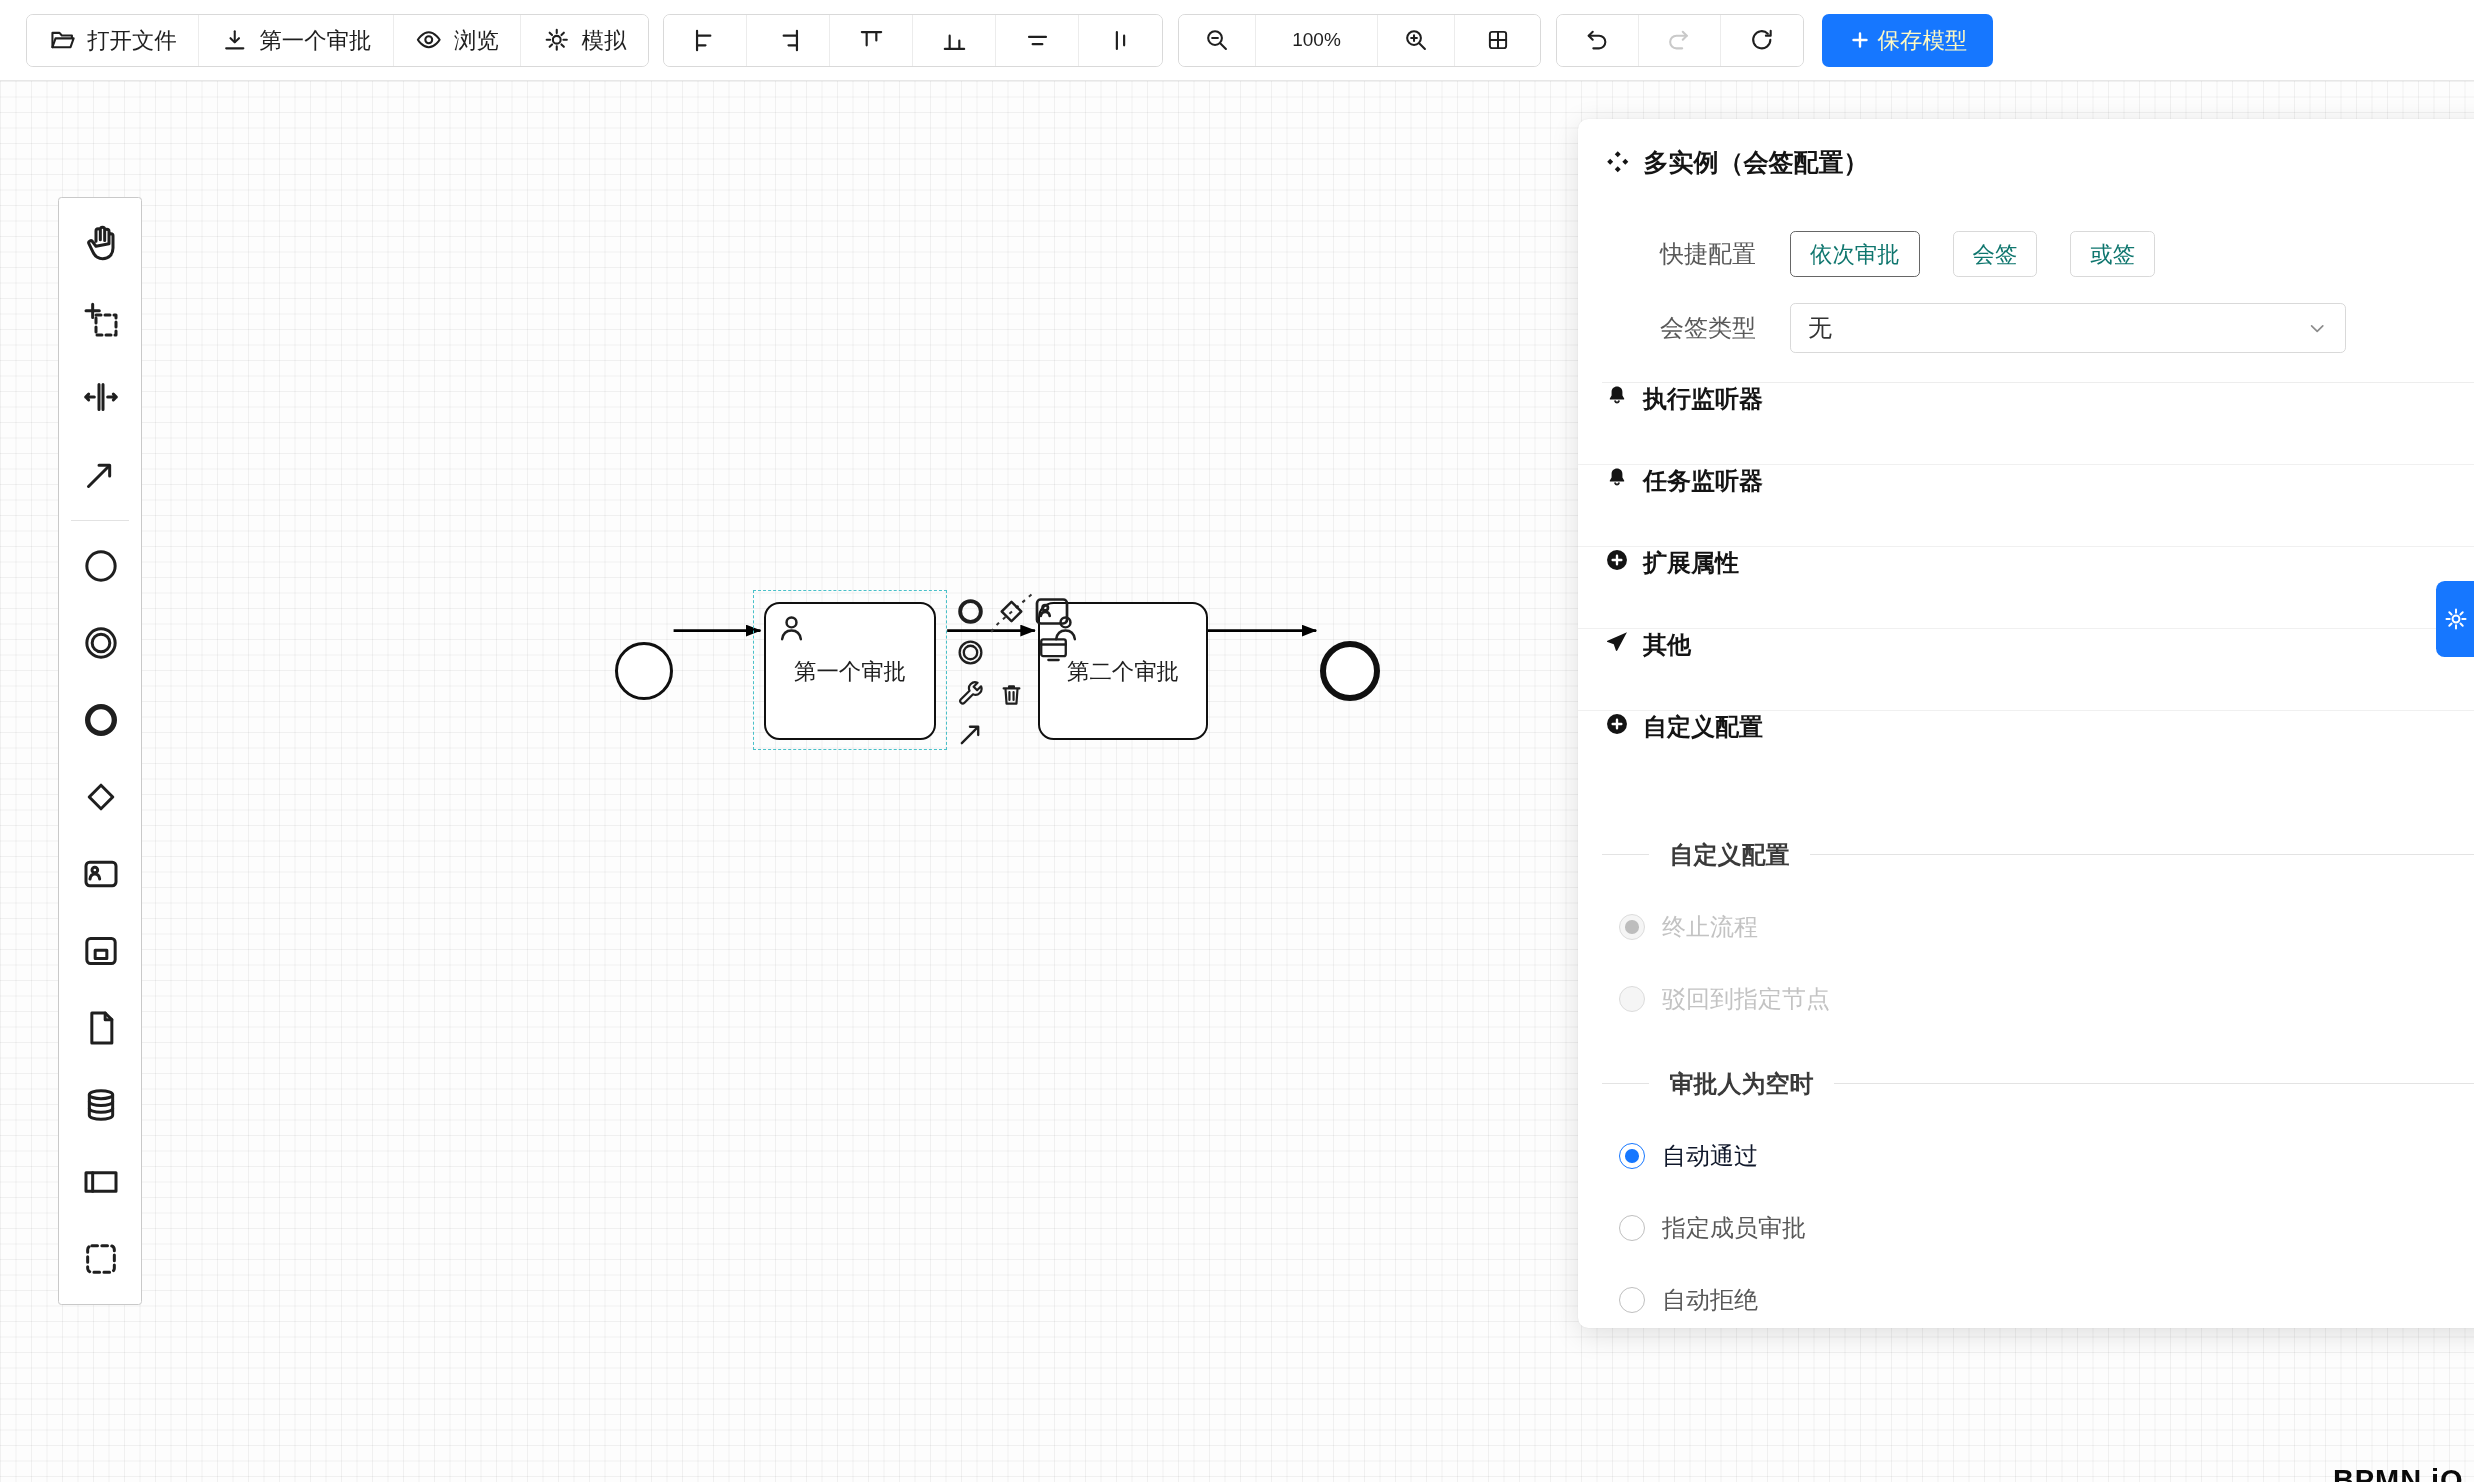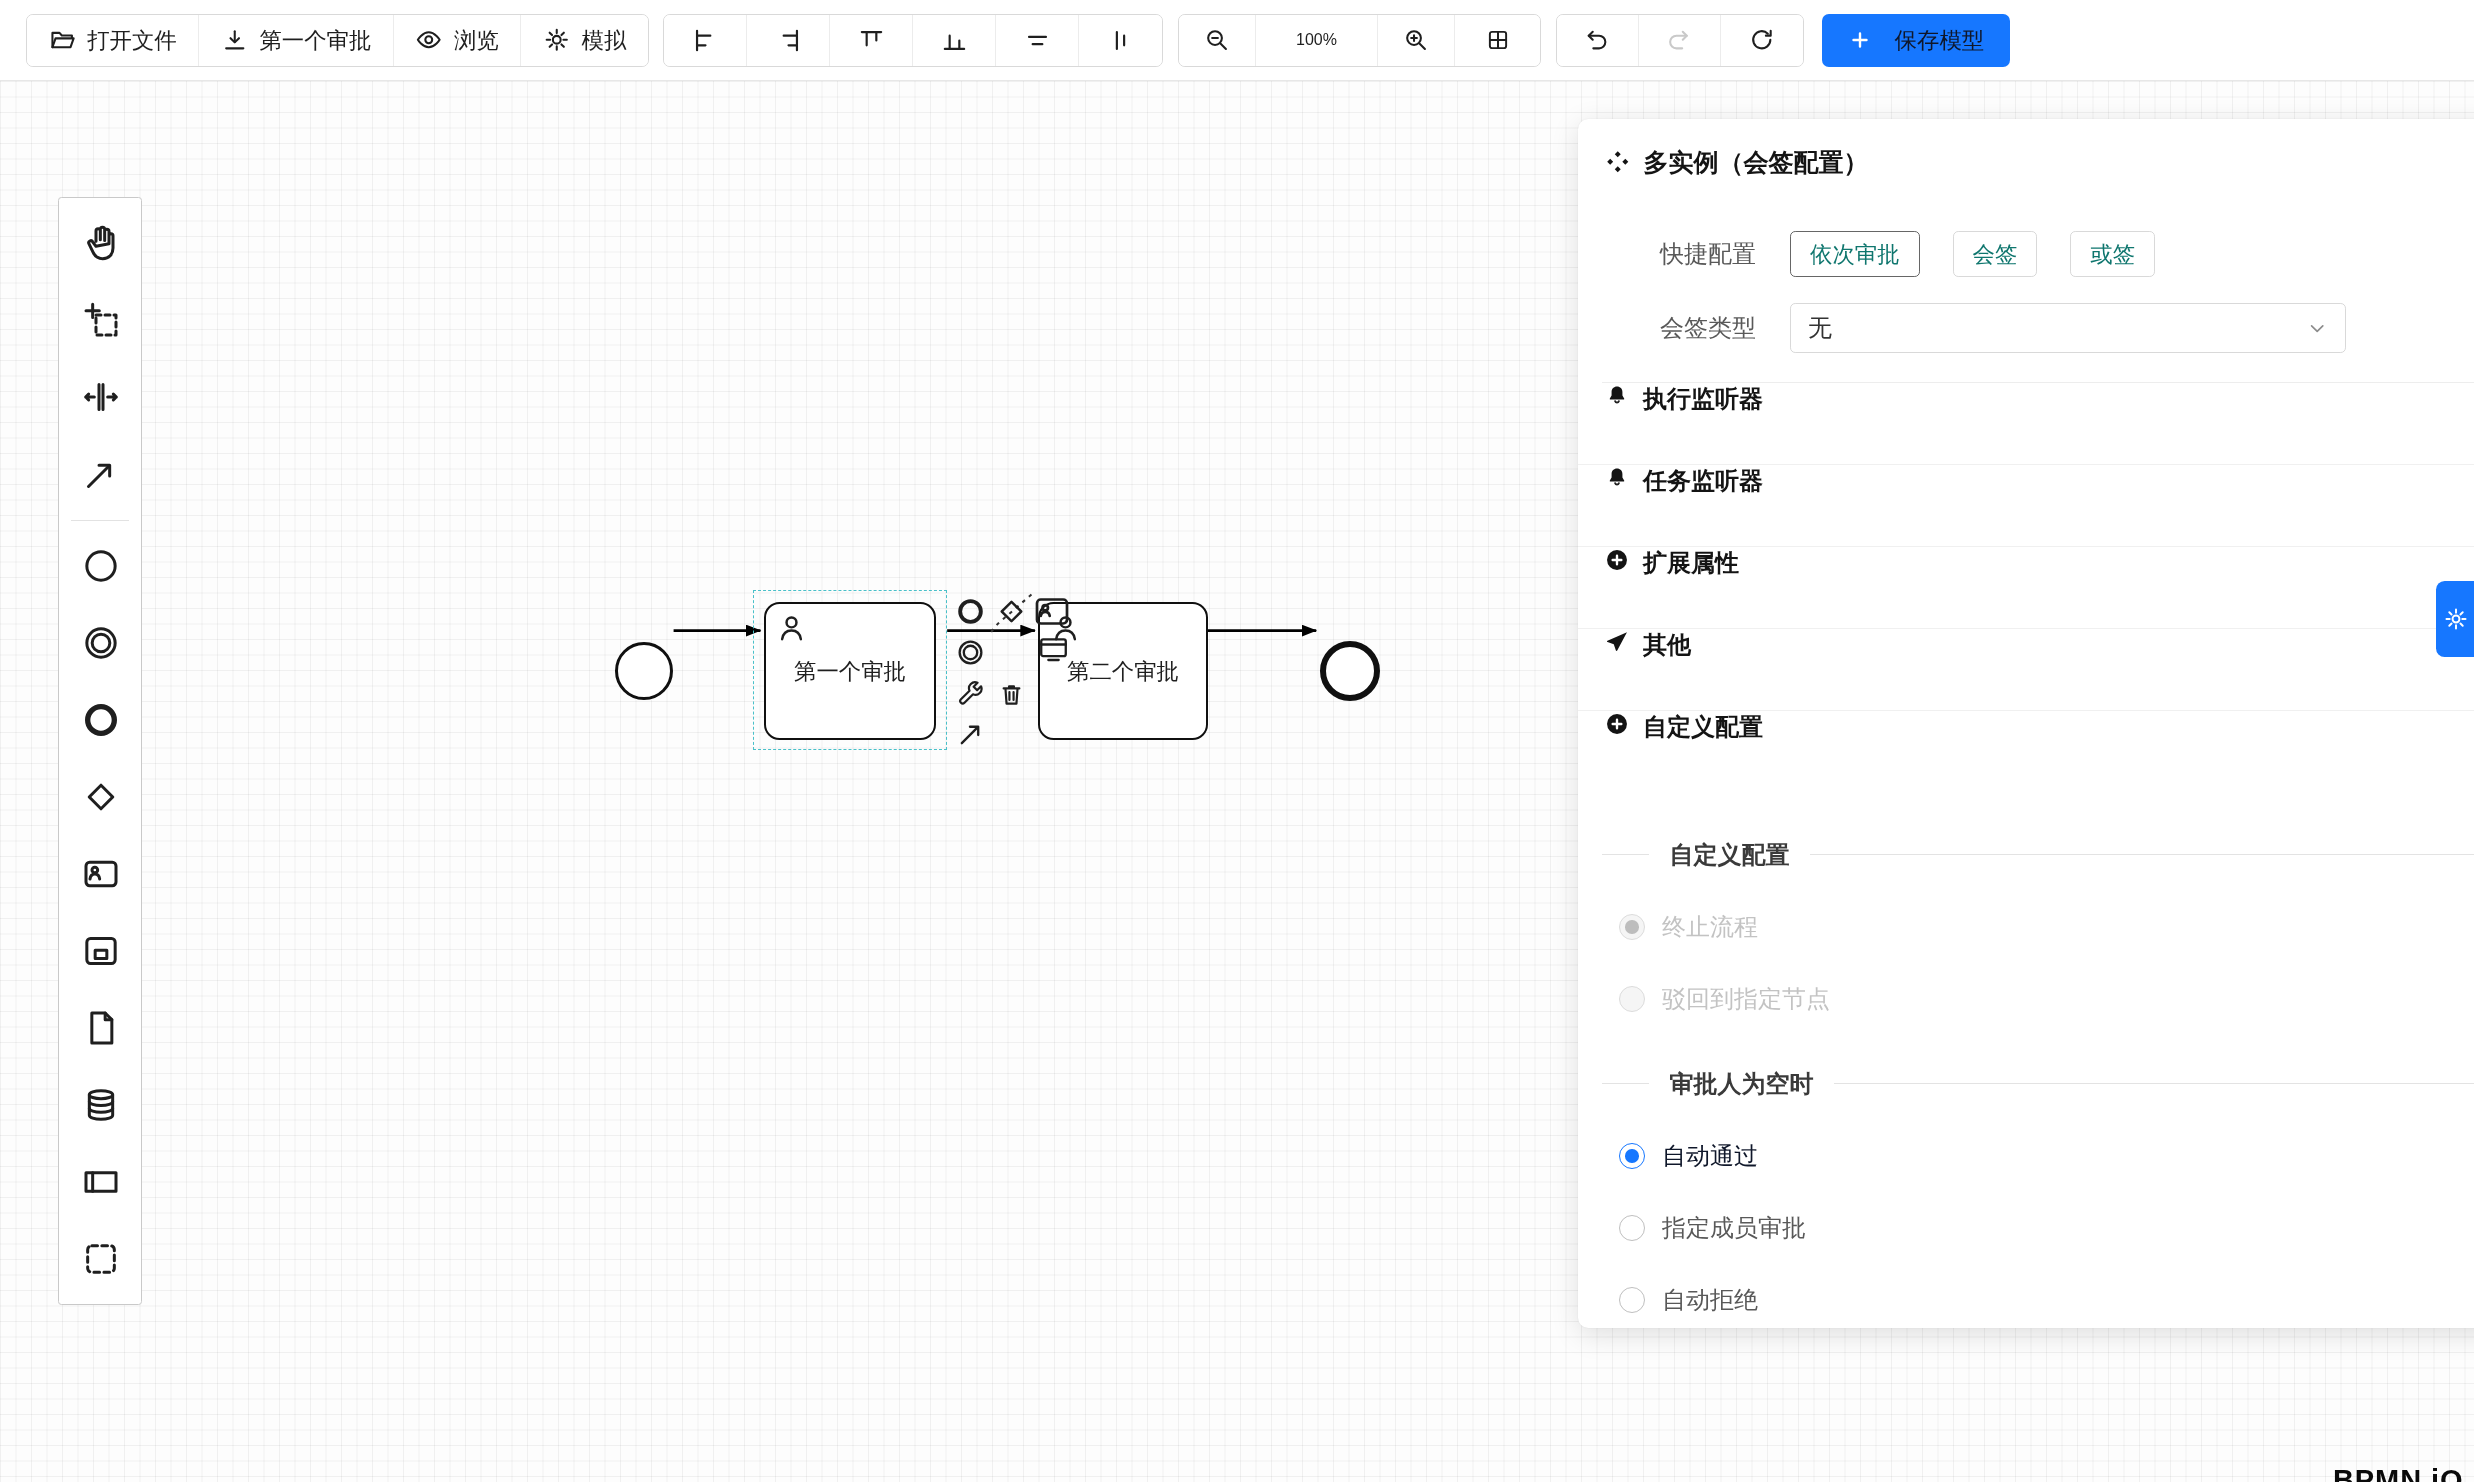--- a/index.html
+++ b/index.html
@@ -17,23 +17,23 @@
     border-bottom:0.9px solid #e7e7e7; display:flex; align-items:center; padding-left:26px; gap:14.6px; z-index:40; }
   .tb-group { height:53px; border:0.9px solid #d9d9d9; border-radius:6.9px; background:#fff;
     display:flex; align-items:stretch; overflow:hidden; }
   .tb-btn { display:flex; align-items:center; gap:11.2px; padding:0 21.5px; font-size:22.4px;
     border-right:0.9px solid #ececec; cursor:pointer; background:#fff; }
   .tb-btn:last-child { border-right:none;align-items:center; }
   .tb-ibtn { width:83px; display:flex; align-items:center; justify-content:center;
     border-right:0.9px solid #ececec; cursor:pointer; background:#fff; }
   .tb-ibtn:last-child { border-right:none; }
   .zoom-val { width:122px; display:flex; align-items:center; justify-content:center;
-    font-size:16px; border-right:0.9px solid #ececec; }
-  .save-btn { height:53px; margin-left:3.4px; padding:0 26px; background:#1677ff; color:#0f172a;
-    border:none; border-radius:6.9px; font-size:22.4px; display:flex; align-items:center; gap:23px; cursor:pointer; }
+    font-size:19px; border-right:0.9px solid #ececec; }
+  .save-btn { height:53px; margin-left:3.4px; padding:0 26px; background:#1677ff; color:#fef9c3;
+    border:none; border-radius:6.9px; font-size:22.4px; display:flex; align-items:center; gap:6px; cursor:pointer; }
 
   
   .canvas { position:absolute; left:0; top:81px; width:2475px; height:1401px; background-color:#fdfdfd;
     background-image:
       linear-gradient(to right, rgba(0,0,0,0.05) 0.9px, transparent 0.9px),
       linear-gradient(to bottom, rgba(0,0,0,0.05) 0.9px, transparent 0.9px);
     background-size:15.5px 15.5px; }
   .overlay { position:absolute; left:0; top:0; width:2475px; height:1482px; pointer-events:none; z-index:5; }
 
   

